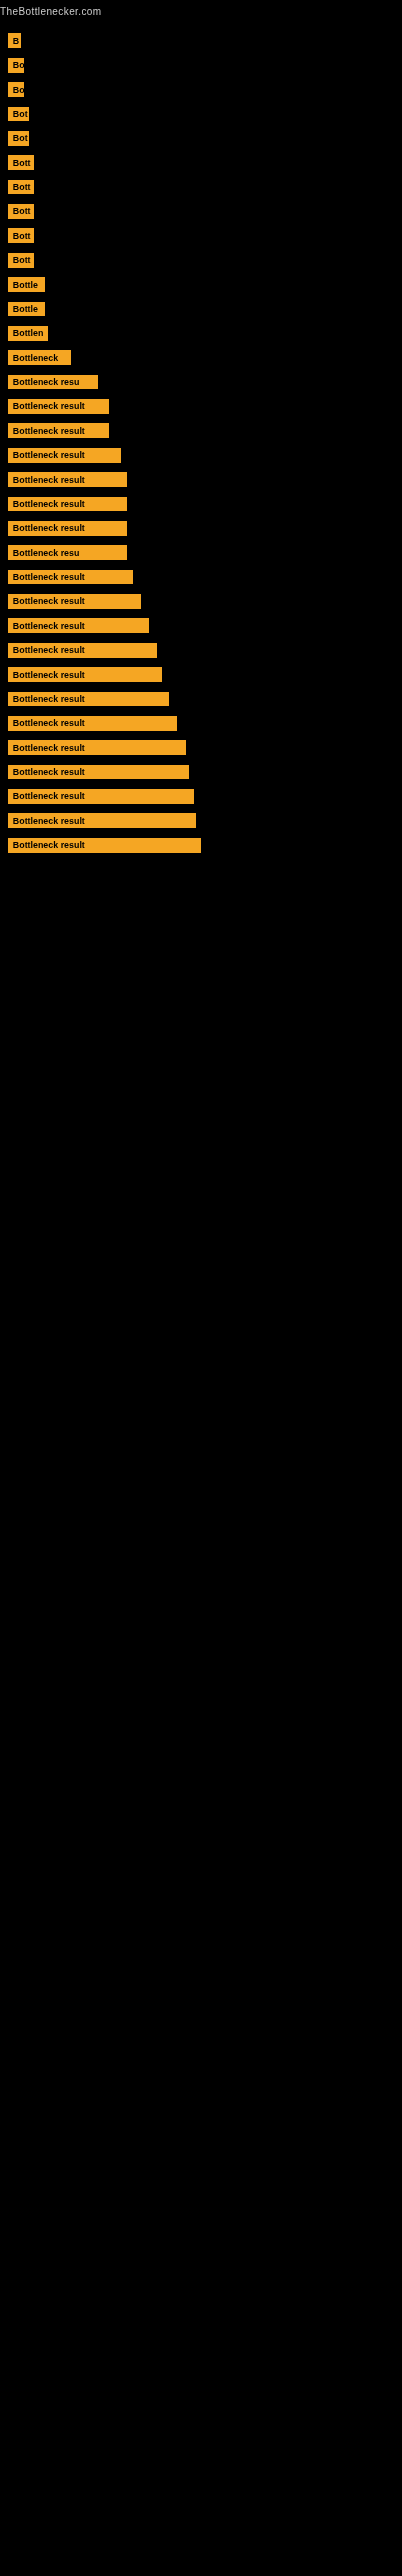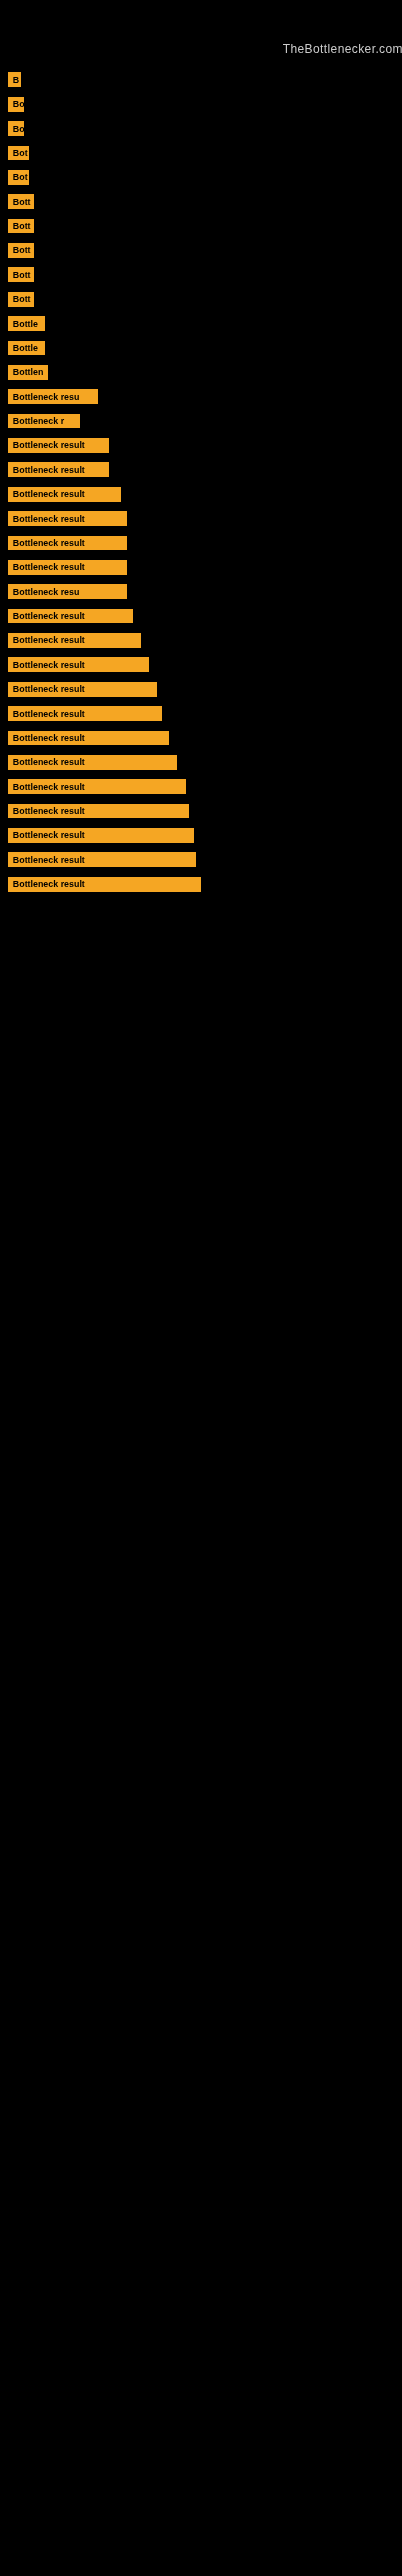--- a/index.html
+++ b/index.html
@@ -9,25 +9,24 @@
     }
     body {
       background-color: #000;
       width: 403px;
       min-height: 2576px;
       font-family: Arial, sans-serif;
       position: relative;
     }
     .site-title {
       color: #ccc;
-      font-size: 12px;
-      text-align: right;
+      font-size: 10px;
+      text-align: left;
       padding: 6.4px 0 3.2px 0;
       letter-spacing: 0.4px;
-      margin-top: 36px;
     }
     .items-container {
       padding: 8px 0 8px 8px;
       display: flex;
       flex-direction: column;
       gap: 0;
     }
     .item-row {
       display: flex;
       align-items: center;
@@ -84,24 +83,24 @@
     <div class="item-row">
       <span class="item-badge" style="width: 37px;">Bottle</span>
     </div>
     <div class="item-row">
       <span class="item-badge" style="width: 37px;">Bottle</span>
     </div>
     <div class="item-row">
       <span class="item-badge" style="width: 40px;">Bottlen</span>
     </div>
     <div class="item-row">
-      <span class="item-badge" style="width: 90px;">Bottleneck resu</span>
+      <span class="item-badge" style="width: 63px;">Bottleneck</span>
     </div>
     <div class="item-row">
-      <span class="item-badge" style="width: 72px;">Bottleneck r</span>
+      <span class="item-badge" style="width: 90px;">Bottleneck resu</span>
     </div>
     <div class="item-row">
       <span class="item-badge" style="width: 101px;">Bottleneck result</span>
     </div>
     <div class="item-row">
       <span class="item-badge" style="width: 101px;">Bottleneck result</span>
     </div>
     <div class="item-row">
       <span class="item-badge" style="width: 113px;">Bottleneck result</span>
     </div>

